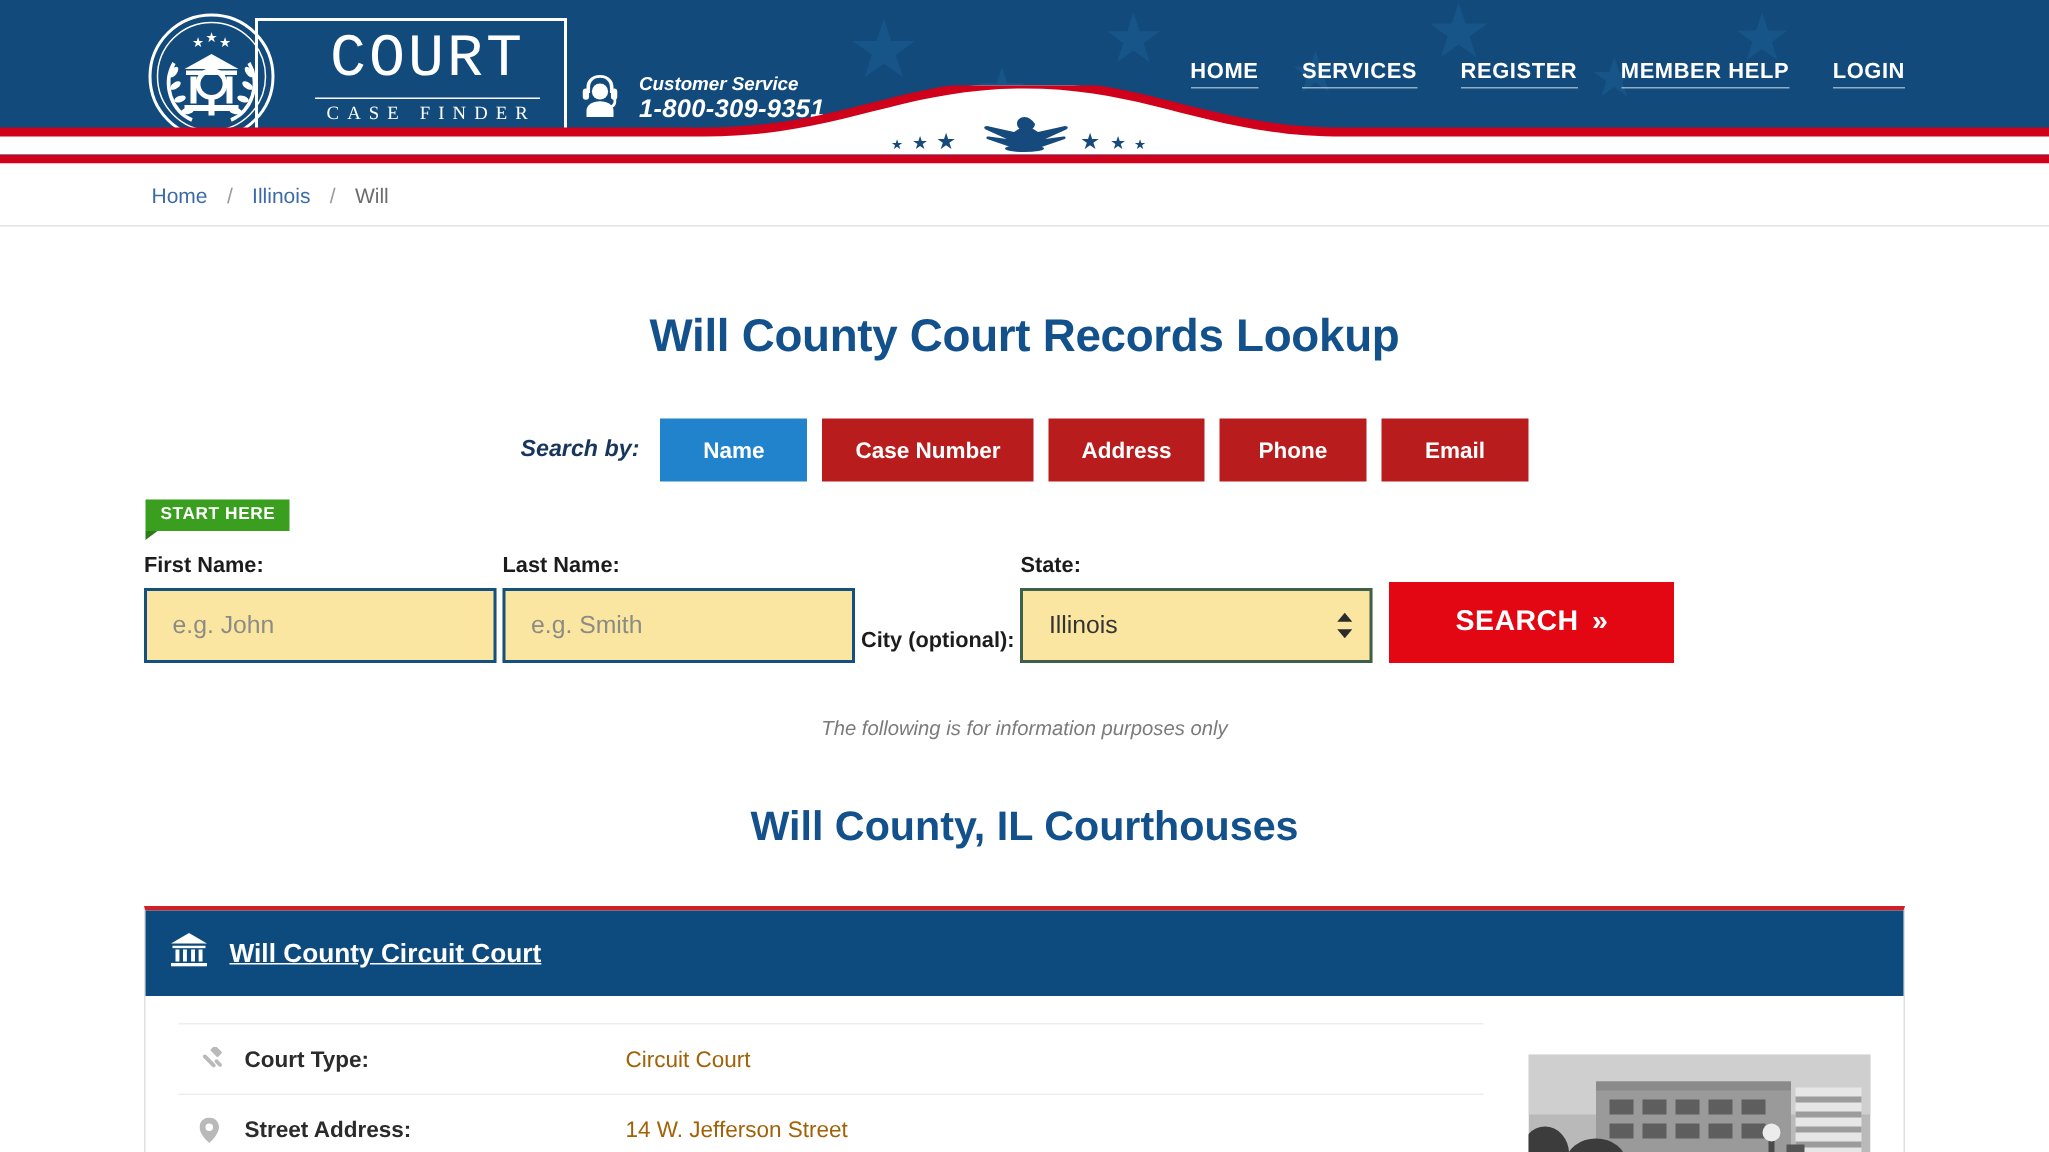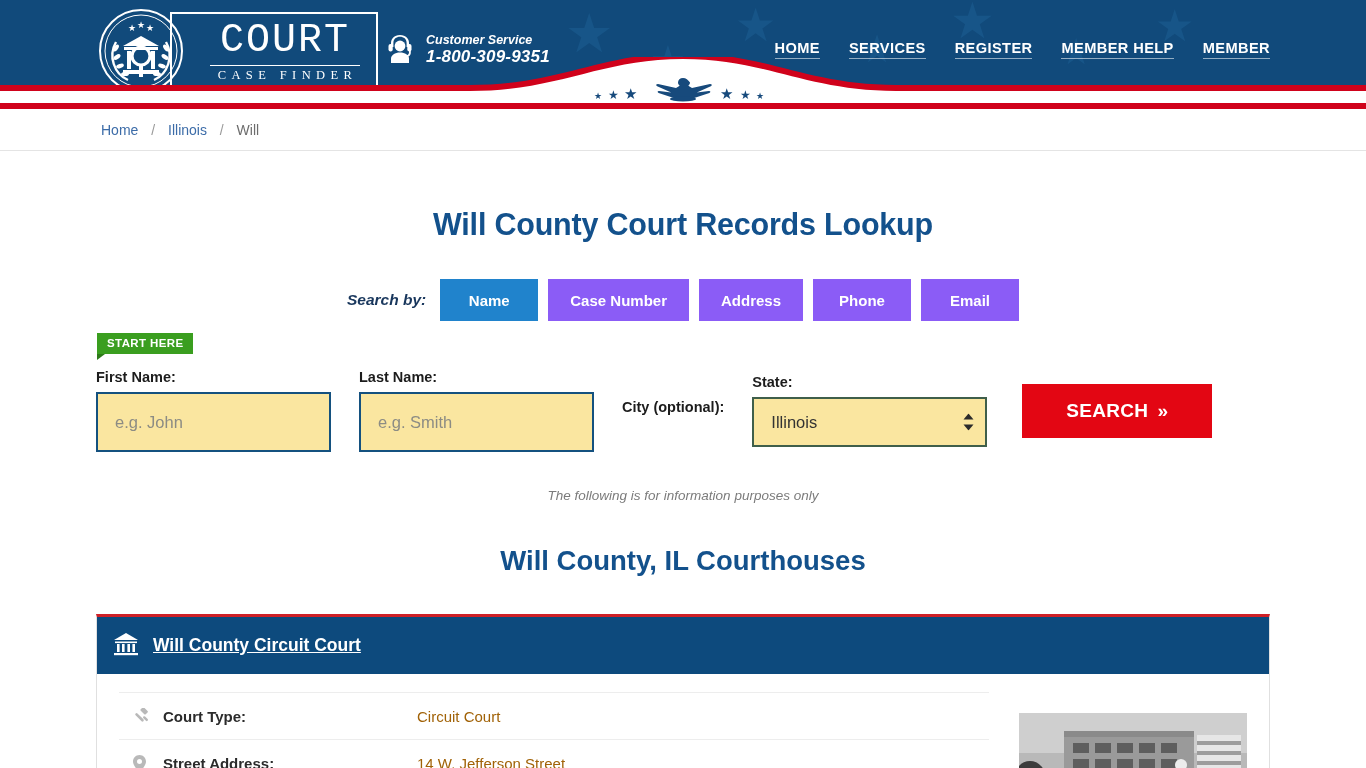--- a/index.html
+++ b/index.html
@@ -65,21 +65,21 @@
   .logo-sub {
     font-family: "Liberation Serif", serif;
     color: #ffffff;
     font-size: 12.5px;
     letter-spacing: 5.4px;
     line-height: 1;
     padding-left: 5px;
   }
   
   .cs {
-    position: absolute; left: 385px; top: 32px;
+    position: absolute; left: 385px; top: 47px;
     display: flex; align-items: center; gap: 11px;
   }
   .cs-text { line-height: 1.12; }
   .cs-label {
     color: #ffffff; font-size: 12.5px;
     font-style: italic; font-weight: bold;
   }
   .cs-phone {
     color: #ffffff; font-size: 17px;
     font-style: italic; font-weight: bold;
@@ -144,21 +144,21 @@
     display: flex; align-items: center; justify-content: center;
     gap: 10px;
   }
   .searchby-label {
     color: #18365c; font-size: 15.5px;
     font-style: italic; font-weight: bold;
     margin-right: 4px;
   }
   .tab {
     height: 42px; min-width: 98px;
-    background: #8b5cf6; color: #ffffff;
+    background: #b91c1c; color: #ffffff;
     font-size: 15px; font-weight: bold;
     display: flex; align-items: center; justify-content: center;
     padding: 0 22px;
     cursor: pointer;
     border: none;
     font-family: inherit;
   }
   .tab.active { background: #2083cc; }
 
   
@@ -171,30 +171,30 @@
     padding: 4px 9px 4px 10px;
     line-height: 1.1;
   }
   .start-here::after {
     content: "";
     position: absolute; left: 0; top: 100%;
     border-left: 8px solid #2d7a18;
     border-bottom: 6px solid transparent;
   }
   .form-row {
-    display: flex; align-items: center; gap: 28px;
+    display: flex; align-items: flex-end; gap: 4px;
     padding-top: 26px;
   }
   .field { display: flex; flex-direction: column; }
   .field-label {
     font-size: 14.5px; font-weight: bold; color: #1c1c1c;
     margin-bottom: 7px;
   }
   .inp {
-    height: 60px;
+    height: 50px;
     border: 2px solid #14517f;
     background: #fae6a0;
     font-size: 16.5px;
     color: #5c5c5c;
     padding: 0 17px;
     font-family: inherit;
     outline: none;
   }
   .inp::placeholder { color: #8c8c84; }
   .inp.white { background: #ffffff; }
@@ -367,21 +367,21 @@
         <div class="cs-label">Customer Service</div>
         <div class="cs-phone">1-800-309-9351</div>
       </div>
     </div>
 
     <nav class="nav">
       <a href="#">HOME</a>
       <a href="#">SERVICES</a>
       <a href="#">REGISTER</a>
       <a href="#">MEMBER HELP</a>
-      <a href="#">MEMBER</a>
+      <a href="#">LOGIN</a>
     </nav>
   </div>
 
   <svg class="wave" viewBox="0 0 1366 46" preserveAspectRatio="none">
     <path d="M0,30 L470,30 C560,30 600,-2 683,-2 C766,-2 806,30 896,30 L1366,30 L1366,46 L0,46 Z" fill="#ffffff"></path>
     <path d="M0,28 L470,28 C560,28 600,-4 683,-4 C766,-4 806,28 896,28 L1366,28 L1366,34 L896,34 C806,34 766,2 683,2 C600,2 560,34 470,34 L0,34 Z" fill="#d0021b"></path>
   </svg>
 
   <div class="eagle-emblem">
     <svg width="190" height="28" viewBox="0 0 190 28">

